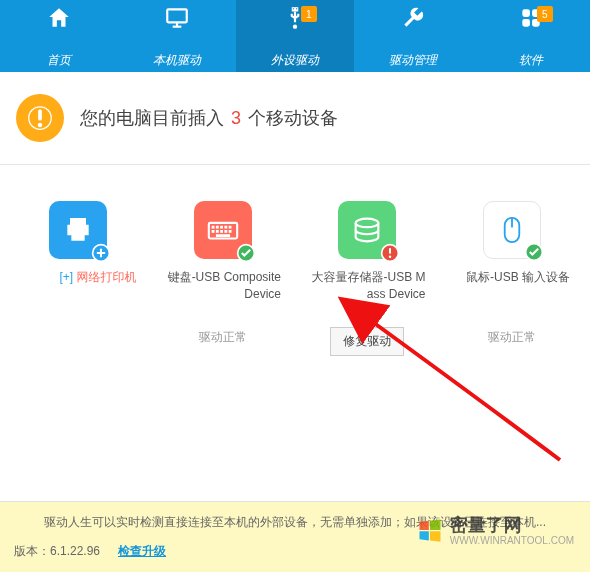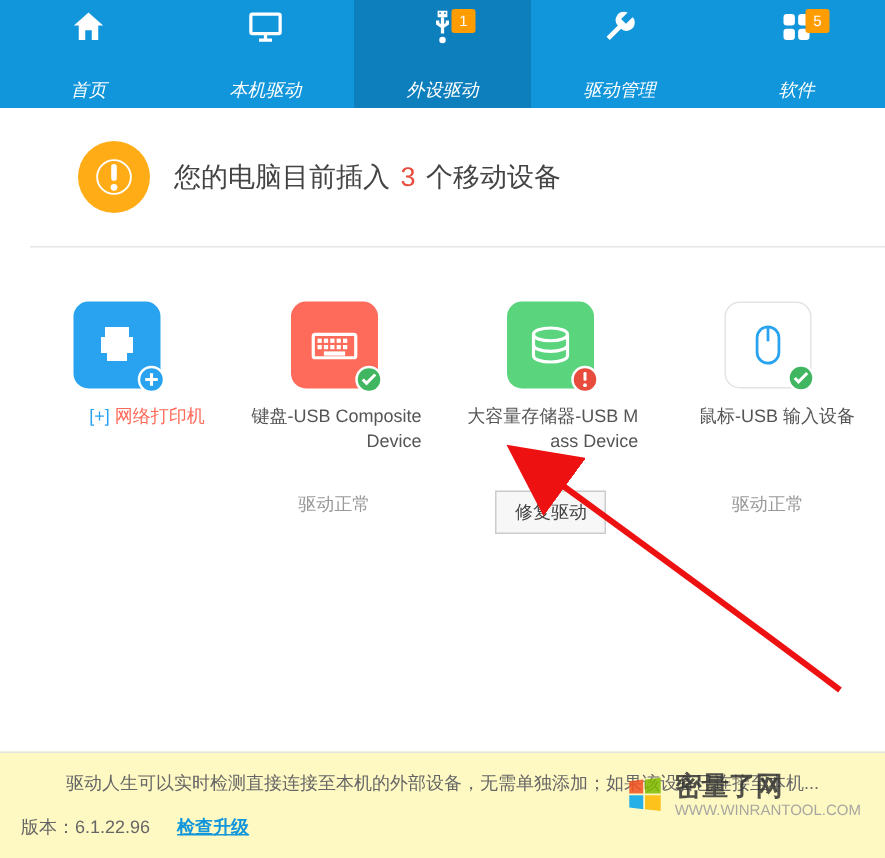--- a/index.html
+++ b/index.html
@@ -44,23 +44,22 @@
   display: flex;
   align-items: center;
   justify-content: center;
   padding: 0 3px;
 }
 
 
 .banner {
   display: flex;
   align-items: center;
-  padding: 22px 32px;
+  padding: 22px 16px;
   border-bottom: 1px solid #e6e6e6;
-  margin-left: 20px;
 }
 .banner-icon {
   width: 48px; height: 48px;
   border-radius: 50%;
   background: #ffac16;
   display: flex; align-items: center; justify-content: center;
   margin-right: 16px;
 }
 .banner-text { font-size: 18px; color: #444; }
 .banner-count { color: #e74c3c; margin: 0 2px; }

